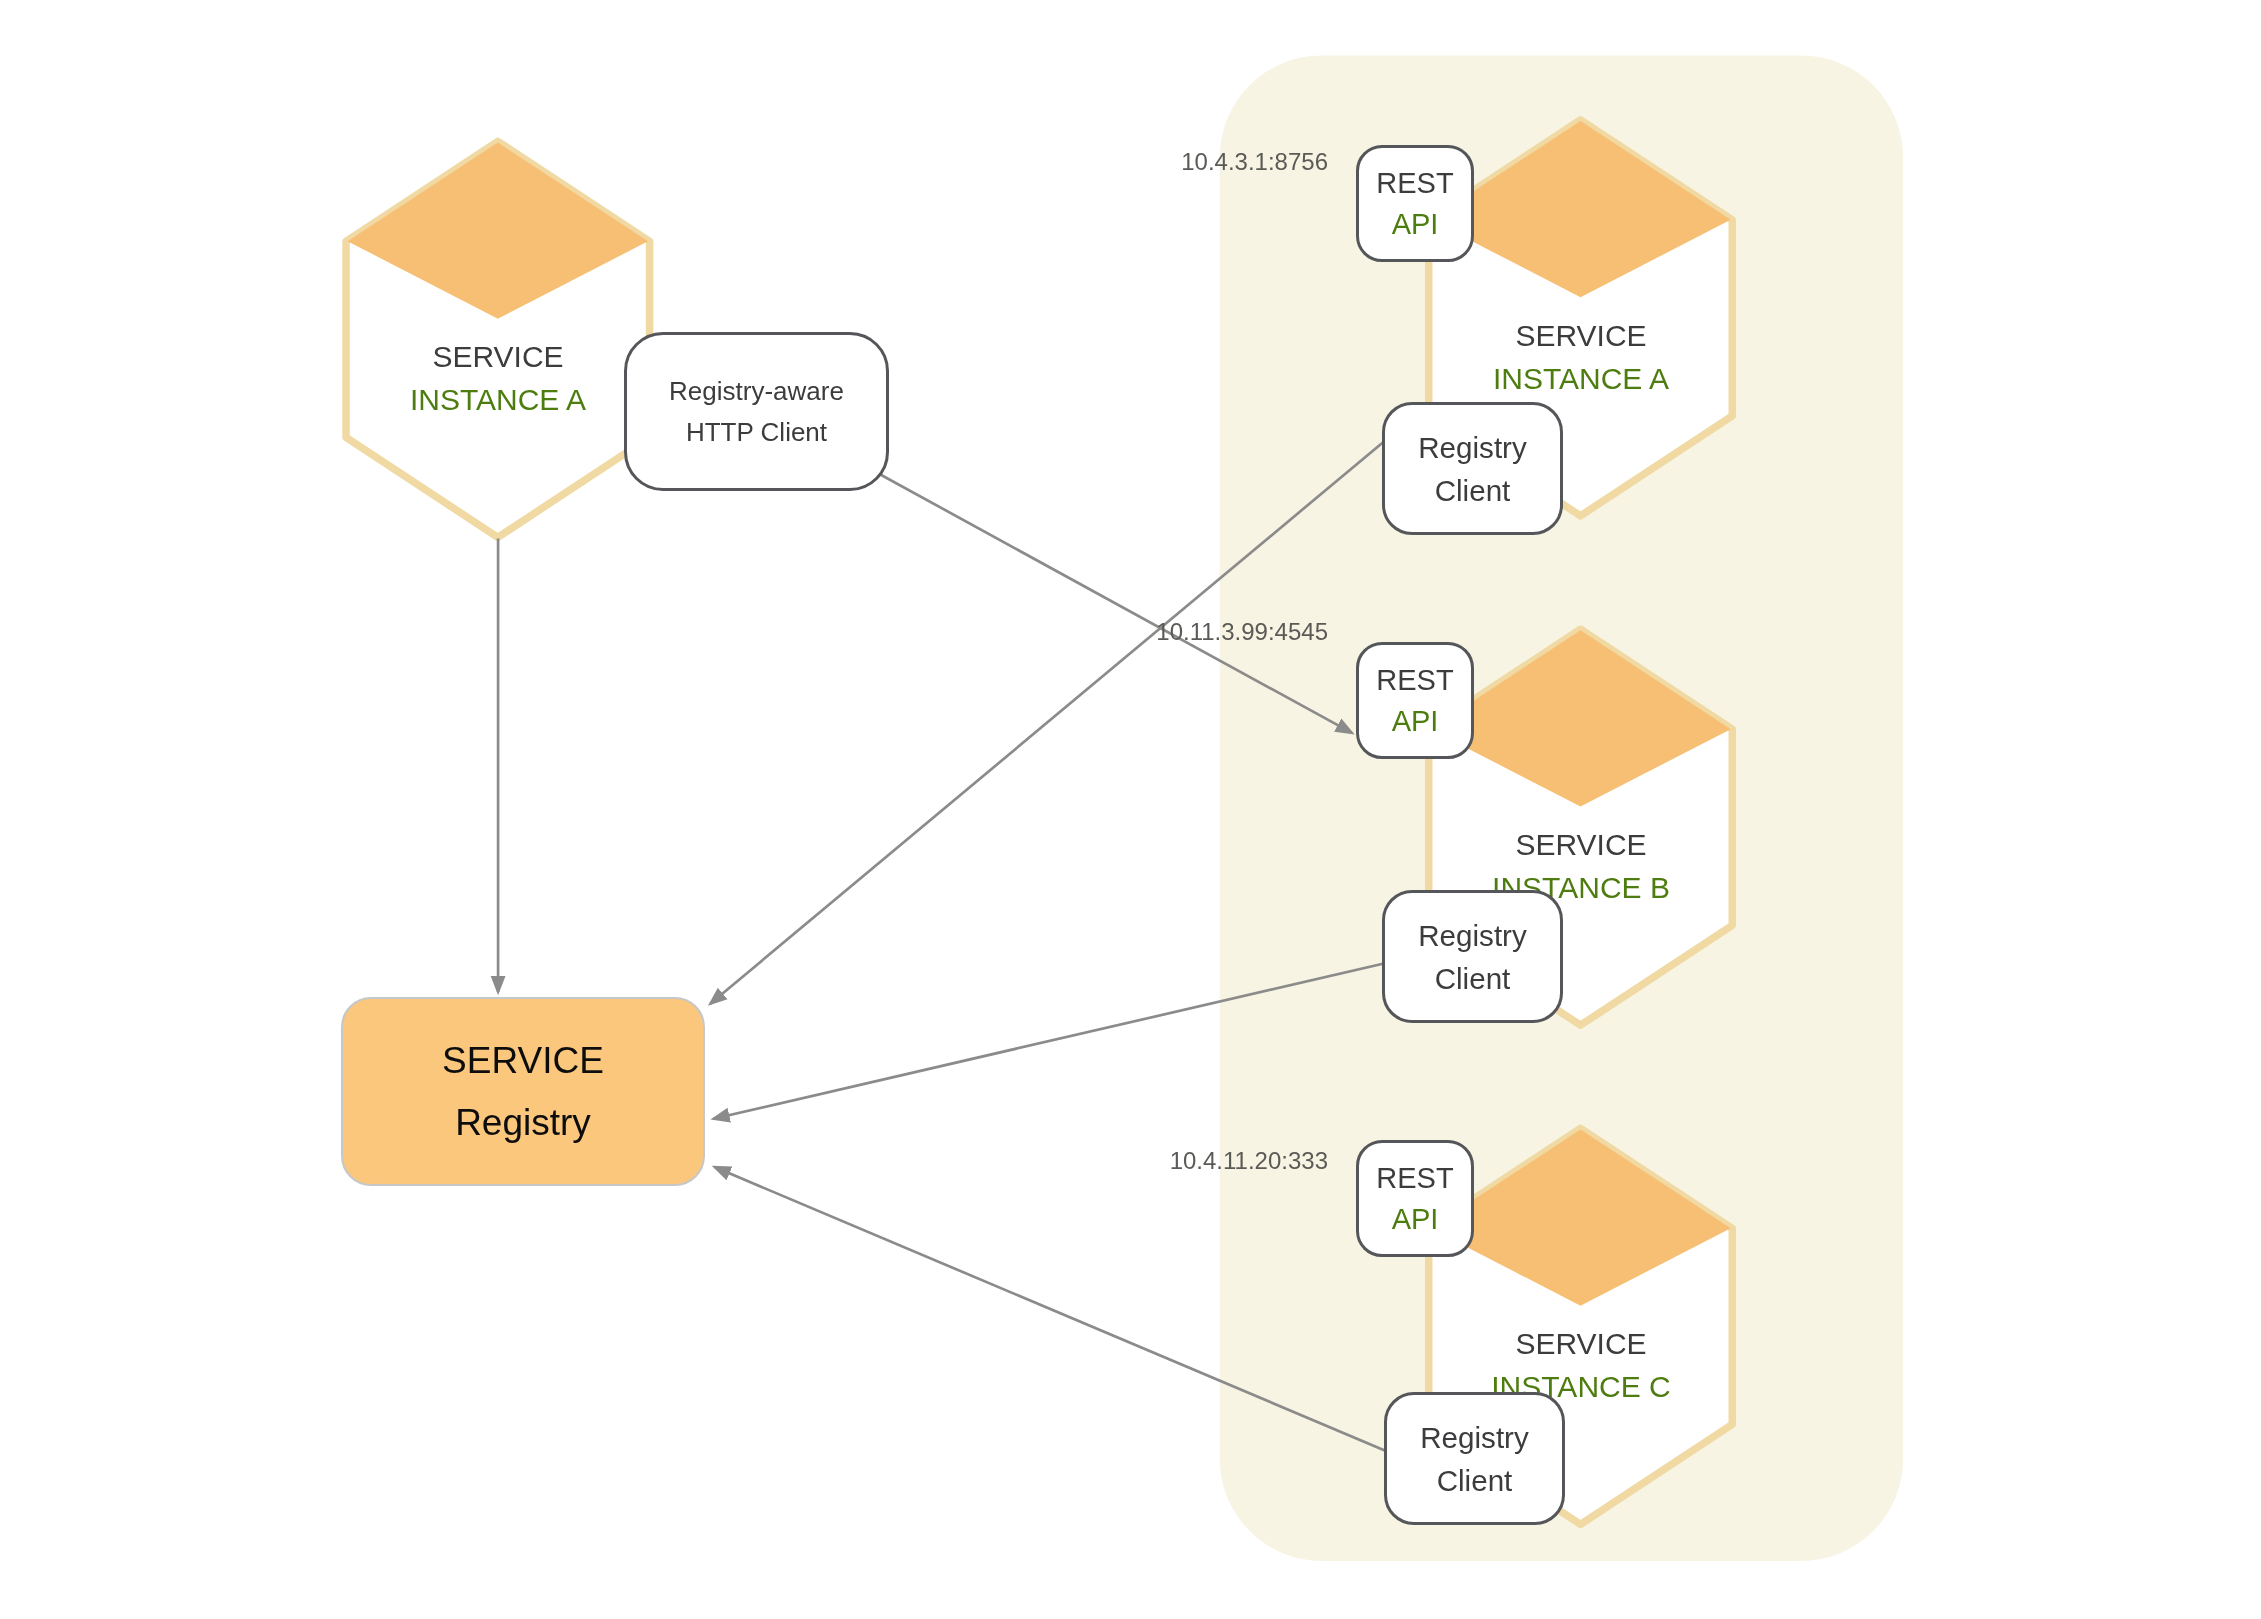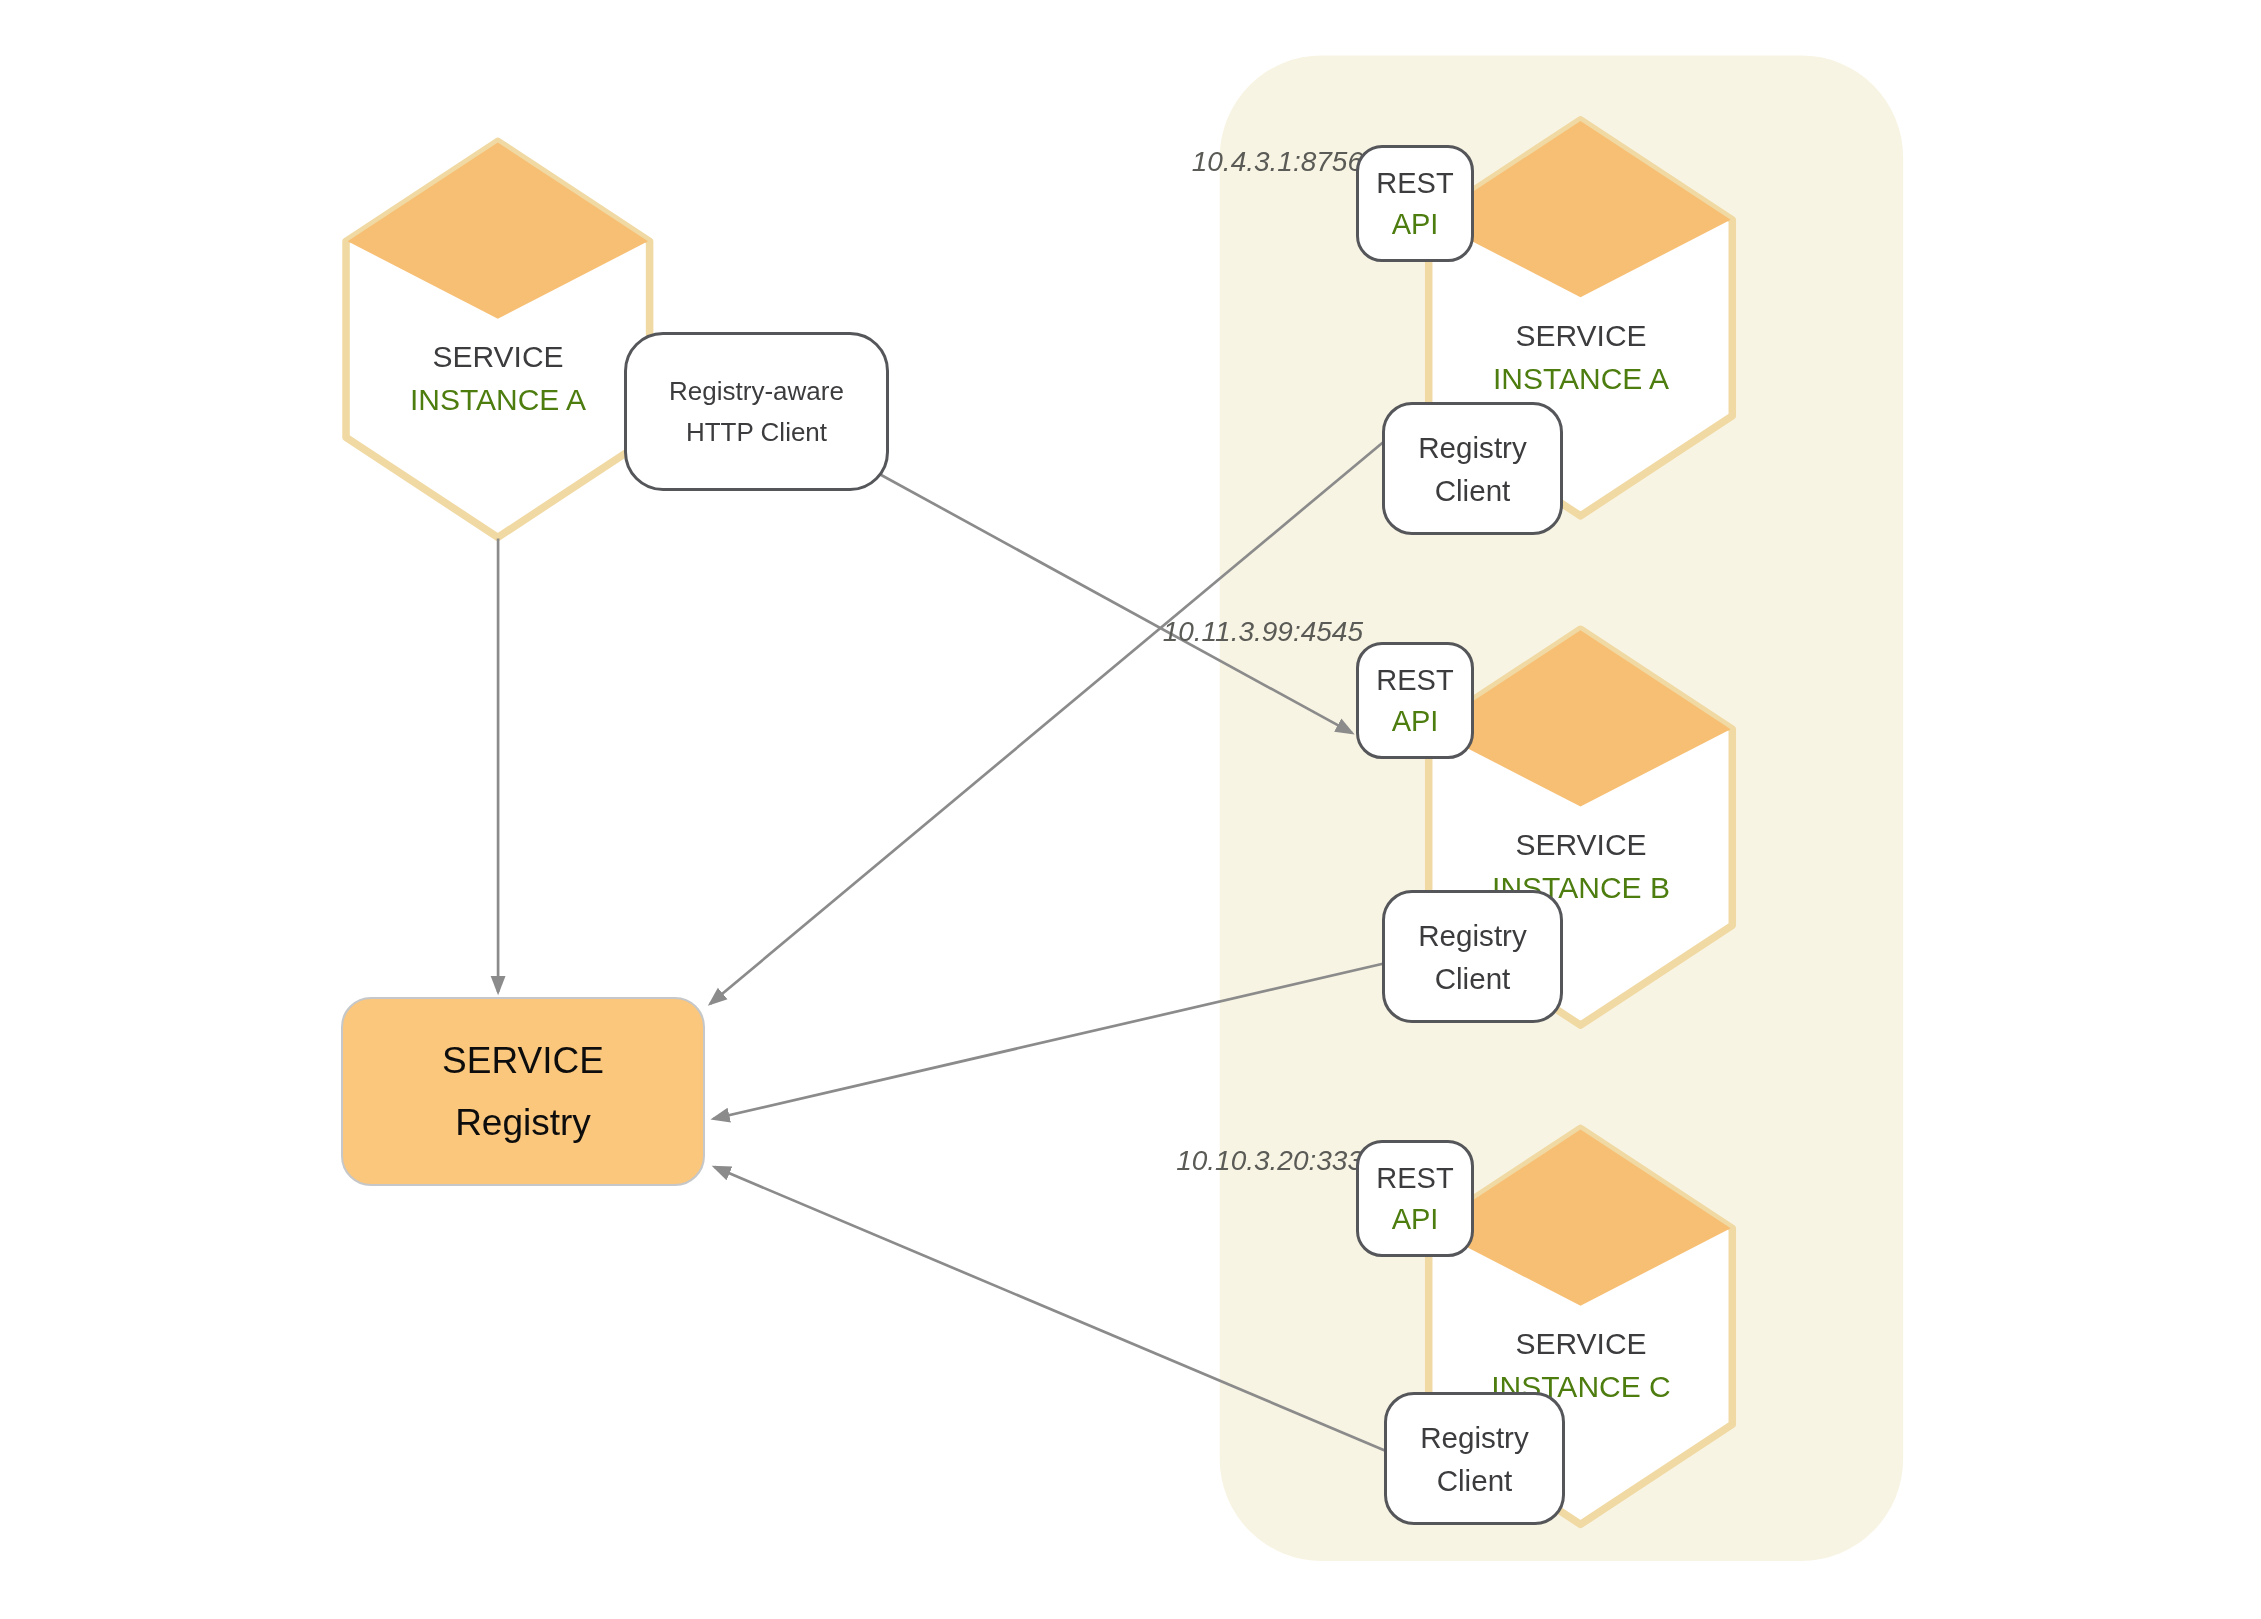--- a/index.html
+++ b/index.html
@@ -59,26 +59,25 @@
     border-radius: 26px;
     font-size: 29px; line-height: 41px;
   }
   .rc {
     left: 1382px; width: 181px; height: 133px;
     border-radius: 30px;
     font-size: 29.6px; line-height: 43px;
   }
   .ip {
     position: absolute;
-    left: 1041px; width: 322px;
+    left: 1006px; width: 322px;
     text-align: right;
-    font-size: 28px; line-height: 39px;
+    font-size: 24px; line-height: 39px;
     color: #5a5a56;
     white-space: nowrap;
-    font-style: italic;
   }
 </style>
 </head>
 <body>
 
 <div id="canvas">
 
   <svg id="shapes" viewBox="0 0 4208 3013">
     <defs>
       <marker id="arr" markerUnits="userSpaceOnUse" markerWidth="40" markerHeight="32" refX="30" refY="15" orient="auto">
@@ -151,21 +150,21 @@
   </div>
   <div class="label2 hexlabel" style="left:1429px; top:801px">
     <div>SERVICE</div>
     <div class="orange">INSTANCE B</div>
   </div>
   <div class="node rc" style="top:890px">
     <div>Registry</div>
     <div>Client</div>
   </div>
 
-  <div class="ip" style="top:1141px">10.10.3.20:333</div>
+  <div class="ip" style="top:1141px">10.4.11.20:333</div>
   <div class="node rest" style="top:1140px">
     <div>REST</div>
     <div class="orange">API</div>
   </div>
   <div class="label2 hexlabel" style="left:1429px; top:1300px">
     <div>SERVICE</div>
     <div class="orange">INSTANCE C</div>
   </div>
   <div class="node rc" style="left:1384px; top:1392px">
     <div>Registry</div>

